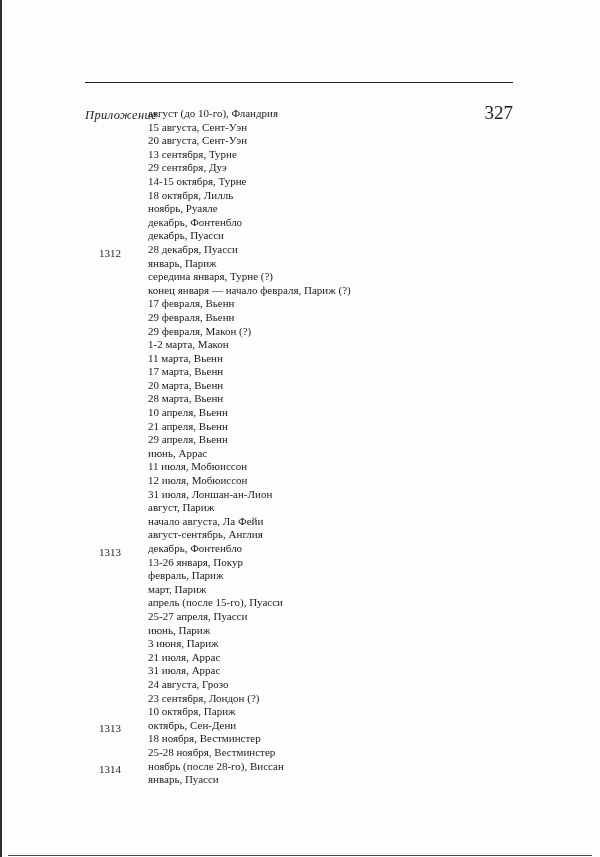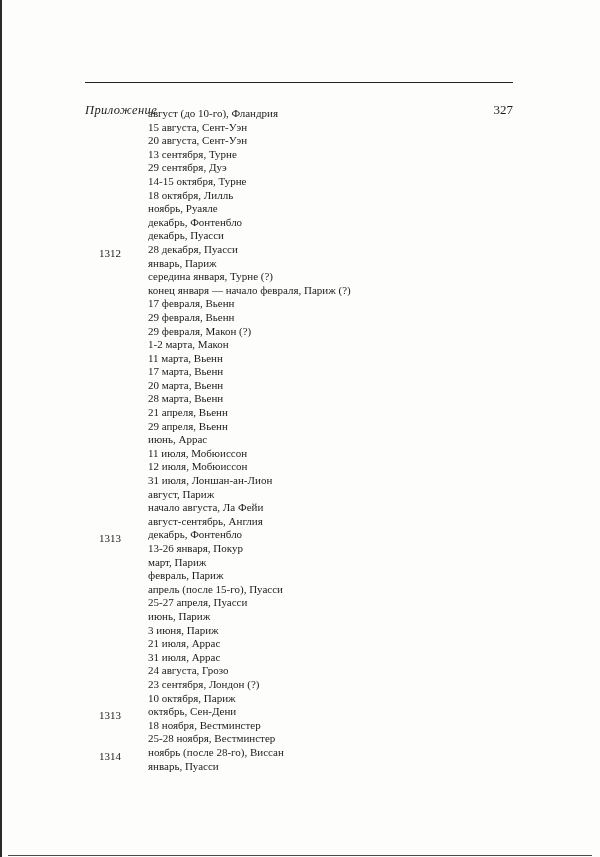--- a/index.html
+++ b/index.html
@@ -36,21 +36,21 @@
     justify-content: space-between;
     align-items: baseline;
   }
   .running-title {
     font-style: italic;
     font-size: 12.5px;
     letter-spacing: 0.4px;
     margin-top: 32px;
   }
   .page-number {
-    font-size: 13px;
+    font-size: 19px;
     margin-top: 40px;
   }
   .rule {
     position: absolute;
     top: 82px;
     left: 85px;
     width: 428px;
     height: 1px;
     background: #222;
   }
@@ -175,20 +175,24 @@
       <div class="row">
         <span class="year"></span>
         <span class="entry">20 марта, Вьенн</span>
       </div>
       <div class="row">
         <span class="year"></span>
         <span class="entry">28 марта, Вьенн</span>
       </div>
       <div class="row">
         <span class="year"></span>
+        <span class="entry">10 апреля, Вьенн</span>
+      </div>
+      <div class="row">
+        <span class="year"></span>
         <span class="entry">21 апреля, Вьенн</span>
       </div>
       <div class="row">
         <span class="year"></span>
         <span class="entry">29 апреля, Вьенн</span>
       </div>
       <div class="row">
         <span class="year"></span>
         <span class="entry">июнь, Аррас</span>
       </div>
@@ -219,25 +223,25 @@
       <div class="row">
         <span class="year"></span>
         <span class="entry">декабрь, Фонтенбло</span>
       </div>
       <div class="row">
         <span class="year">1313</span>
         <span class="entry">13-26 января, Покур</span>
       </div>
       <div class="row">
         <span class="year"></span>
+        <span class="entry">февраль, Париж</span>
+      </div>
+      <div class="row">
+        <span class="year"></span>
         <span class="entry">март, Париж</span>
-      </div>
-      <div class="row">
-        <span class="year"></span>
-        <span class="entry">февраль, Париж</span>
       </div>
       <div class="row">
         <span class="year"></span>
         <span class="entry">апрель (после 15-го), Пуасси</span>
       </div>
       <div class="row">
         <span class="year"></span>
         <span class="entry">25-27 апреля, Пуасси</span>
       </div>
       <div class="row">

